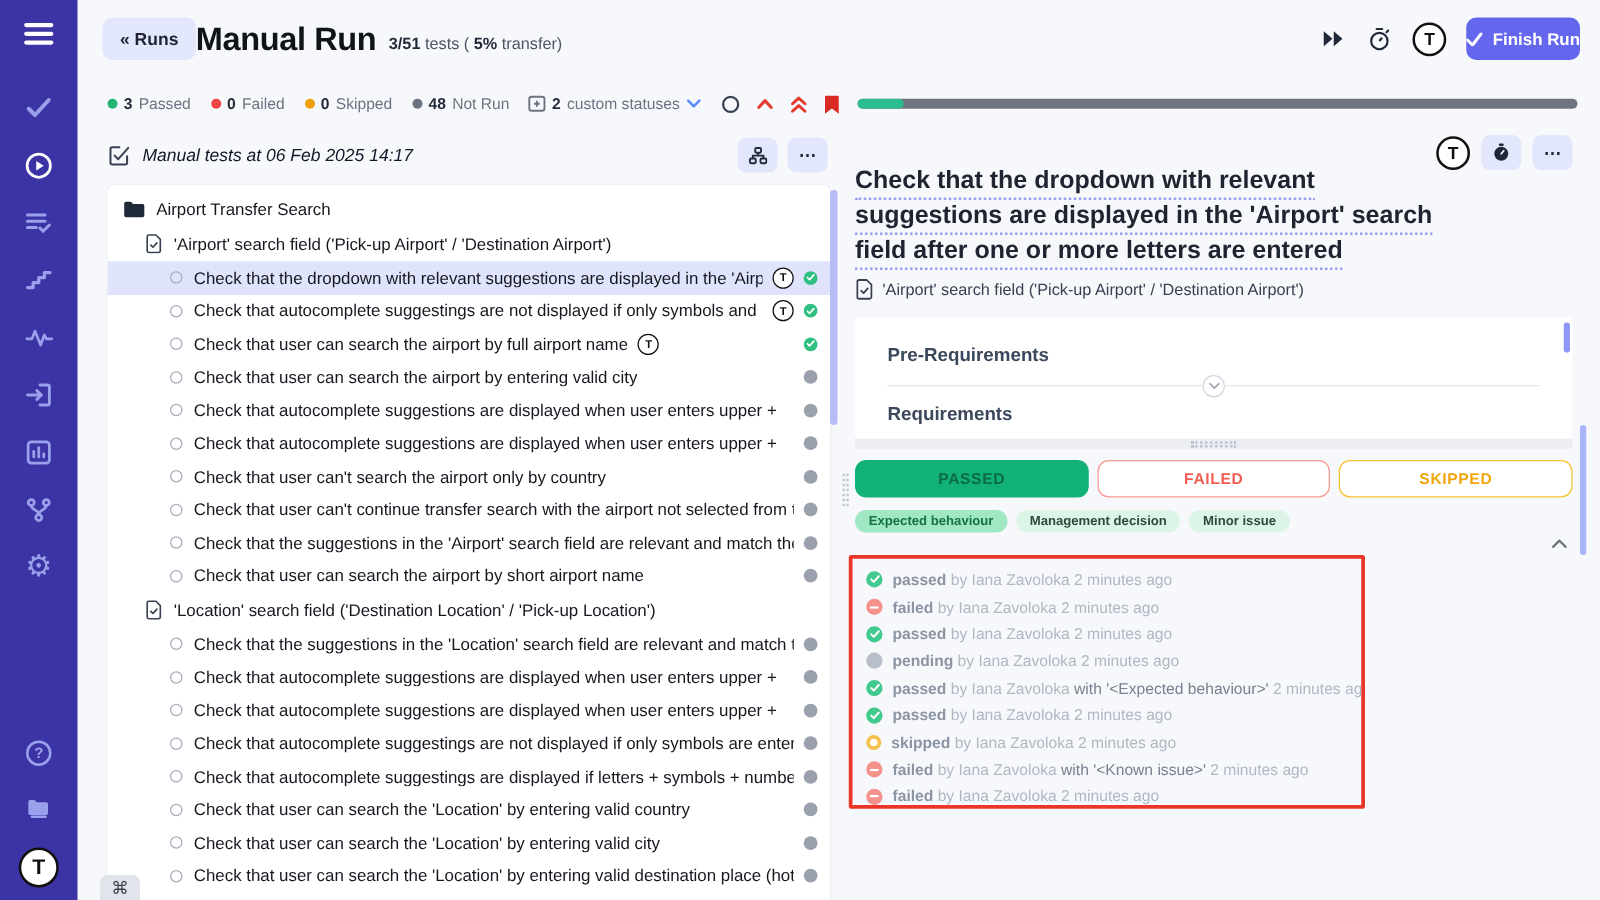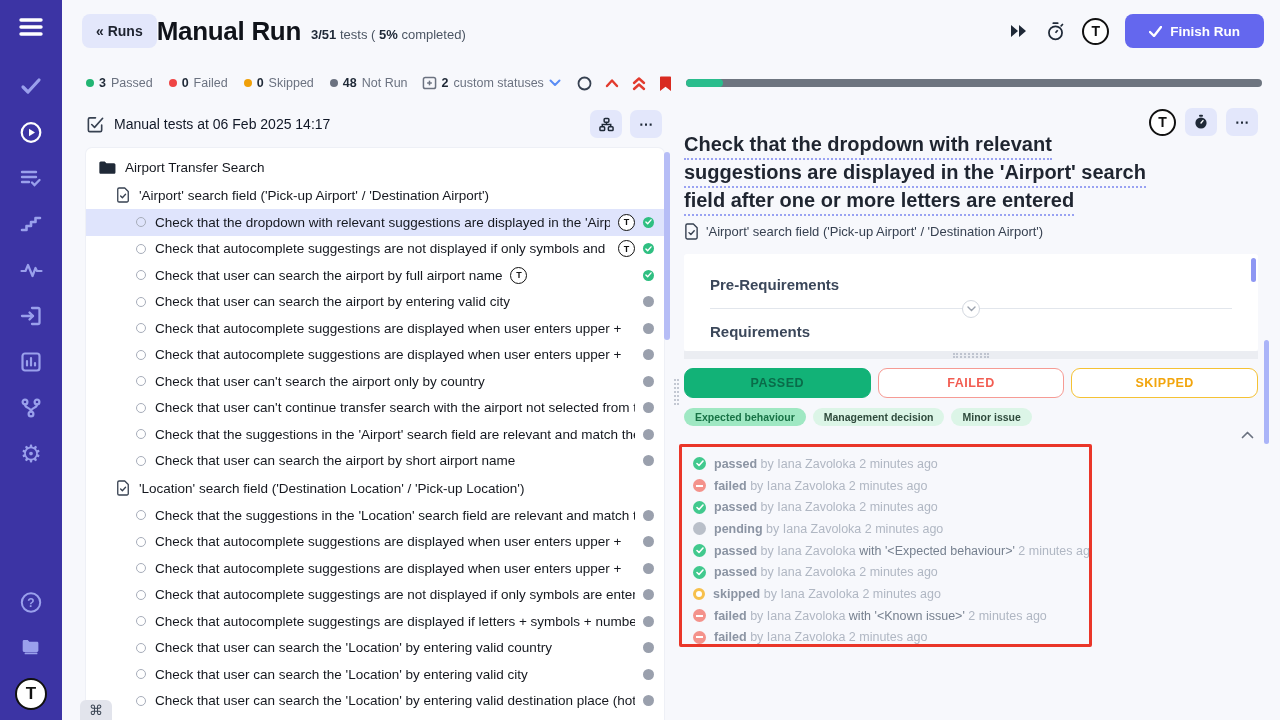--- a/index.html
+++ b/index.html
@@ -24,39 +24,39 @@
   .t-logo i { font-style:normal; font-weight:800; }
 
   
   .topbar { position:absolute; left:62px; right:0; top:0; height:62px; display:flex; align-items:center; padding:0 16px 0 20px; }
   .runs-btn { background:#e3e7fb; border:none; border-radius:8px; height:34px; padding:0 14px; font-size:14px; font-weight:700; color:#1f2430; cursor:pointer; font-family:inherit; }
   .page-title { font-size:26px; font-weight:800; color:#10131a; letter-spacing:-0.3px; }
   .run-meta { margin-left:10px; font-size:13px; color:#4b5563; margin-top:6px; }
   .run-meta b { color:#1f2937; }
   .top-actions { margin-left:auto; display:flex; align-items:center; gap:16px; }
   .ic-btn { cursor:pointer; color:#1f2937; display:flex; }
-  .finish-btn { background:#6467ee; color:#fff; border:none; border-radius:8px; height:34px; padding:0 24px; font-size:13.5px; font-weight:700; display:flex; align-items:center; gap:8px; cursor:pointer; font-family:inherit; }
+  .finish-btn { background:#6467ee; color:#fff; border:none; border-radius:8px; height:34px; padding:0 0; font-size:13.5px; font-weight:700; display:flex; align-items:center; gap:8px; cursor:pointer; font-family:inherit; }
 
   
   .statusbar { position:absolute; left:62px; right:0; top:66px; height:34px; display:flex; align-items:center; padding:0 18px 0 24px; gap:14px; }
   .st-items { display:flex; align-items:center; gap:16px; }
   .st-item { display:flex; align-items:center; gap:5px; font-size:12.5px; color:#6b7280; }
   .st-item b { color:#1f2937; }
   .st-dot { width:8px; height:8px; border-radius:50%; flex:none; }
   .custom-st { display:flex; align-items:center; gap:5px; font-size:12.5px; color:#6b7280; cursor:pointer; }
   .custom-st b { color:#1f2937; }
   .prio-icons { display:flex; align-items:center; gap:13px; margin-left:2px; }
   .prio-icons > span { display:flex; cursor:pointer; }
   .progress { flex:1; height:8px; border-radius:4px; background:#6e7580; overflow:hidden; display:flex; }
   .progress .seg { height:100%; background:#2abd8d; border-radius:4px; }
 
   
   .left-panel { position:absolute; left:70px; top:104px; width:600px; bottom:0; }
   .lp-head { display:flex; align-items:center; height:40px; padding:0 8px 0 16px; gap:9px; }
-  .lp-title { font-size:14px; color:#111827; font-weight:400; }
+  .lp-title { font-size:14px; color:#111827; font-weight:400;font-style:italic; }
   .lp-btns { margin-left:auto; display:flex; gap:8px; }
   .sq-btn { width:32px; height:28px; background:#e3e7fb; border:none; border-radius:7px; display:flex; align-items:center; justify-content:center; cursor:pointer; color:#1f2937; font-size:14px; font-weight:700; font-family:inherit; }
   .tree-card { position:absolute; left:16px; right:6px; top:44px; bottom:0; background:#fff; border-radius:6px 6px 0 0; box-shadow:0 0 0 1px #eef0f6; overflow:hidden; padding-top:5px; }
   .trow { display:flex; align-items:center; padding-right:10px; cursor:pointer; }
   .trow.folder, .trow.suite { height:28px; }
   .trow.test { height:26.5px; }
   .trow.sel { background:#dfe4fc; }
   .trow .tlabel { font-size:13.5px; color:#15181f; white-space:nowrap; overflow:hidden; margin-left:9px; }
   .trow.folder .tlabel, .trow.suite .tlabel { font-weight:400; }
   .bullet { width:10px; height:10px; border:1.5px solid #a7adba; border-radius:50%; flex:none; }
@@ -209,21 +209,21 @@
       <span class="t-logo big">
           <i>T</i>
         </span>
     </div>
   </aside>
 
   <header class="topbar">
     <button class="runs-btn"><span>«</span> <span>Runs</span></button>
     <h1 class="page-title">Manual Run</h1>
     <span class="run-meta">
-      <b>3/51</b> <span>tests (</span> <b>5%</b> <span>completed)</span>
+      <b>3/51</b> <span>tests (</span> <b>5%</b> <span>transfer)</span>
     </span>
     <div class="top-actions">
       <span class="ic-btn">
           <svg width="20" height="16" viewBox="0 0 20 16">
             <path d="M2 2l7 6-7 6zM10 2l7 6-7 6z" fill="#1f2937"></path>
           </svg>
         </span>
       <span class="ic-btn">
           <svg width="21" height="21" viewBox="0 0 24 24">
             <g fill="none" stroke="#1f2937" stroke-width="2">

